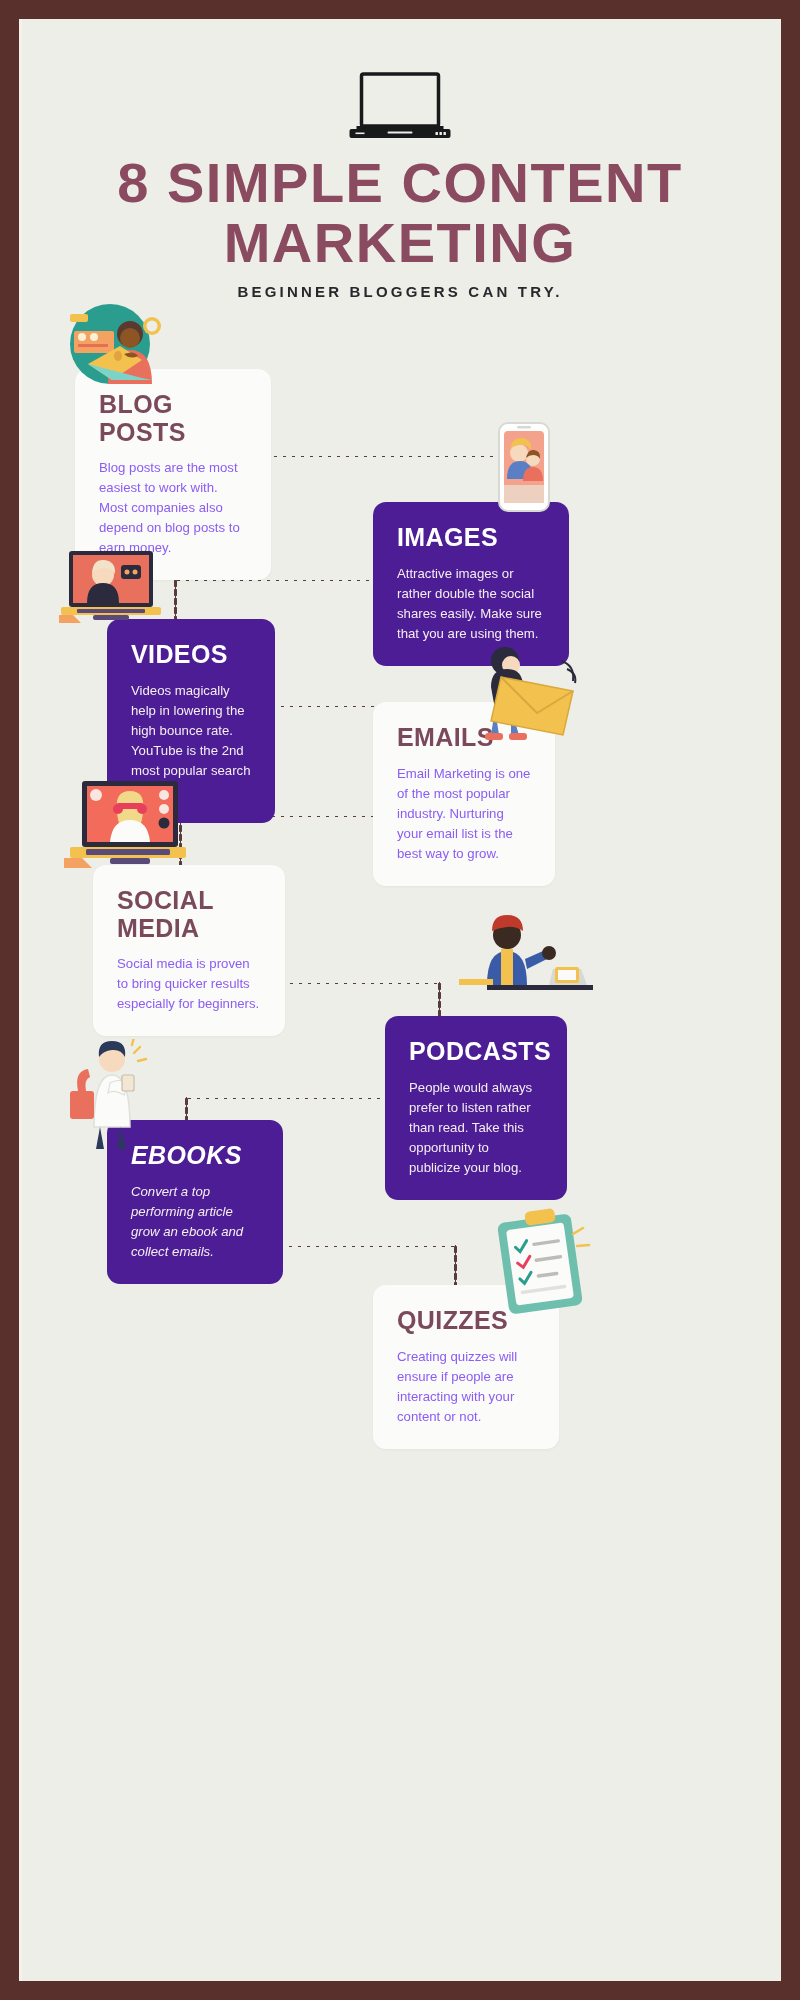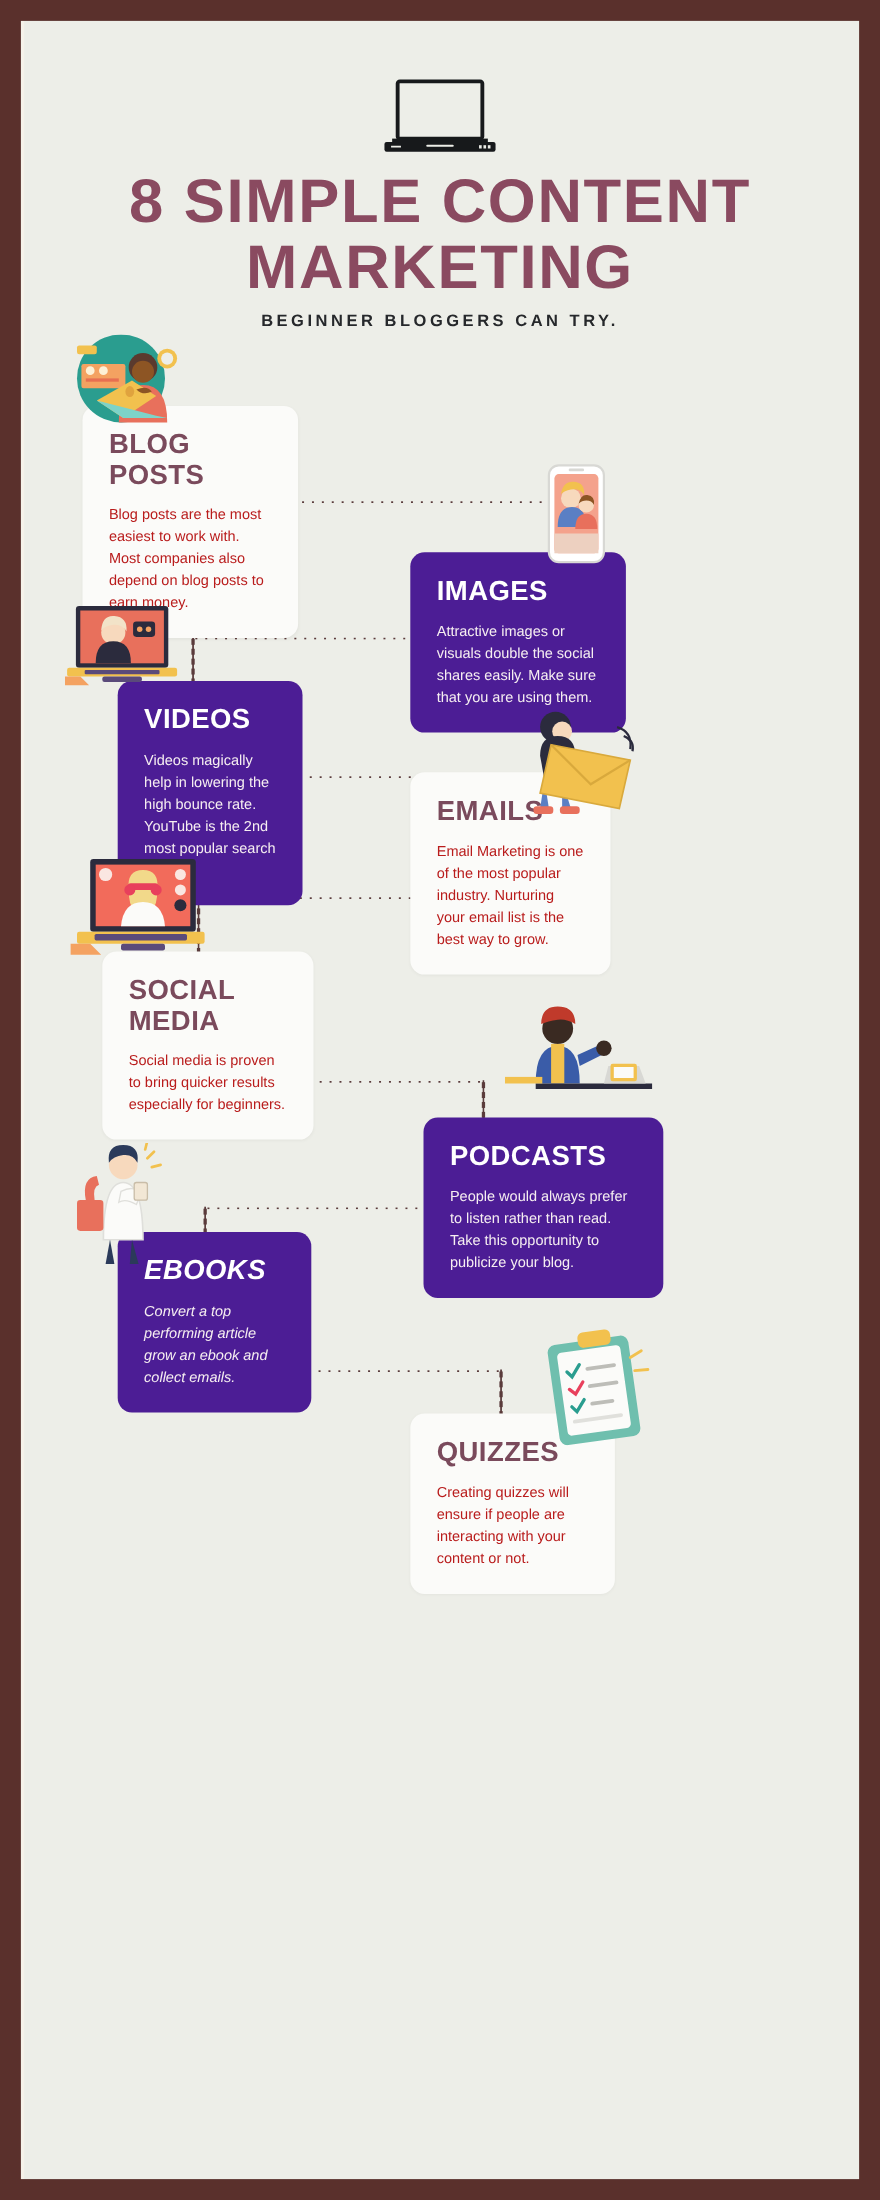--- a/index.html
+++ b/index.html
@@ -100,21 +100,21 @@
     line-height: 1.1;
     margin-bottom: 12px;
     text-transform: uppercase;
   }
   .card.light h3 { color: #7a4a5c; }
   .card.dark  h3 { color: #ffffff; }
   .card p {
     font-size: 13.2px;
     line-height: 1.52;
   }
-  .card.light p { color: #b91c1c; }
+  .card.light p { color: #8b5cf6; }
   .card.dark  p { color: #f6eef1; }
 
   
   .illo {
     position: absolute;
     z-index: 5;
   }
 
   
   .footer {
@@ -210,21 +210,21 @@
         <path d="M18 60 q0 -18 13 -18 q13 0 13 18z" fill="#5a7fc4"></path>
         <circle cx="44" cy="40" r="7" fill="#f7d9bd"></circle>
         <path d="M37 39 q2 -9 8 -8 q7 1 6 9 q-2 -4 -7 -4 q-4 0 -7 3z" fill="#8d5524"></path>
         <path d="M34 62 q0 -14 10 -14 q10 0 10 14z" fill="#e8705c"></path>
         <rect x="15" y="66" width="40" height="18" fill="#edd0c0"></rect>
         <rect x="28" y="7" width="14" height="2.4" rx="1.2" fill="#d8d8d4"></rect>
       </svg>
     </div>
     <div class="card dark" style="left:354px; top:483px; width:196px;">
       <h3>IMAGES</h3>
-      <p>Attractive images or visuals double the social shares easily. Make sure that you are using them.</p>
+      <p>Attractive images or rather double the social shares easily. Make sure that you are using them.</p>
     </div>
 
     <div class="illo" style="left:40px; top:530px; width:112px; height:82px;">
       <svg viewBox="0 0 112 82" width="112" height="82">
         <rect x="10" y="2" width="84" height="56" rx="3" fill="#2b2b3d"></rect>
         <rect x="14" y="6" width="76" height="48" fill="#e8705c"></rect>
         <circle cx="44" cy="26" r="11" fill="#f7d9bd"></circle>
         <path d="M33 24 q1 -14 12 -13 q12 1 11 14 q-4 -7 -12 -6 q-8 1 -11 5z" fill="#f2e3c8"></path>
         <path d="M28 54 q0 -20 16 -20 q16 0 16 20z" fill="#2b2b3d"></path>
         <rect x="62" y="16" width="20" height="14" rx="3" fill="#2b2b3d"></rect>
@@ -294,21 +294,21 @@
         <rect x="42" y="40" width="12" height="36" fill="#f2c14e"></rect>
         <path d="M66 50 l18 -8 l4 8 l-20 10z" fill="#3a5ca8"></path>
         <circle cx="90" cy="44" r="7" fill="#3a2a22"></circle>
         <rect x="28" y="76" width="106" height="5" fill="#2b2b3d"></rect>
         <path d="M94 60 l28 0 l6 16 h-38z" fill="#d8d8d4"></path>
         <rect x="96" y="58" width="24" height="16" rx="2" fill="#f2c14e"></rect>
         <rect x="99" y="61" width="18" height="10" fill="#fbfbf9"></rect>
         <rect x="0" y="70" width="34" height="6" fill="#f2c14e"></rect>
       </svg>
     </div>
-    <div class="card dark" style="left:366px; top:997px; width:218px;">
+    <div class="card dark" style="left:366px; top:997px; width:182px;">
       <h3>PODCASTS</h3>
       <p>People would always prefer to listen rather than read. Take this opportunity to publicize your blog.</p>
     </div>
 
     <div class="illo" style="left:45px; top:1020px; width:94px; height:112px;">
       <svg viewBox="0 0 94 112" width="94" height="112">
         <circle cx="48" cy="20" r="13" fill="#f7d9bd"></circle>
         <path d="M35 18 q-2 -16 13 -16 q15 0 13 16 q-4 -8 -13 -7 q-9 1 -13 7z" fill="#2b3a5a"></path>
         <path d="M30 88 q0 -52 18 -52 q18 0 18 52z" fill="#fbfbf9" stroke="#dfdfdb" stroke-width="1.5"></path>
         <path d="M46 44 q12 -6 18 2 l-4 10 q-10 -6 -16 -2z" fill="#fbfbf9" stroke="#dfdfdb" stroke-width="1.2"></path>

